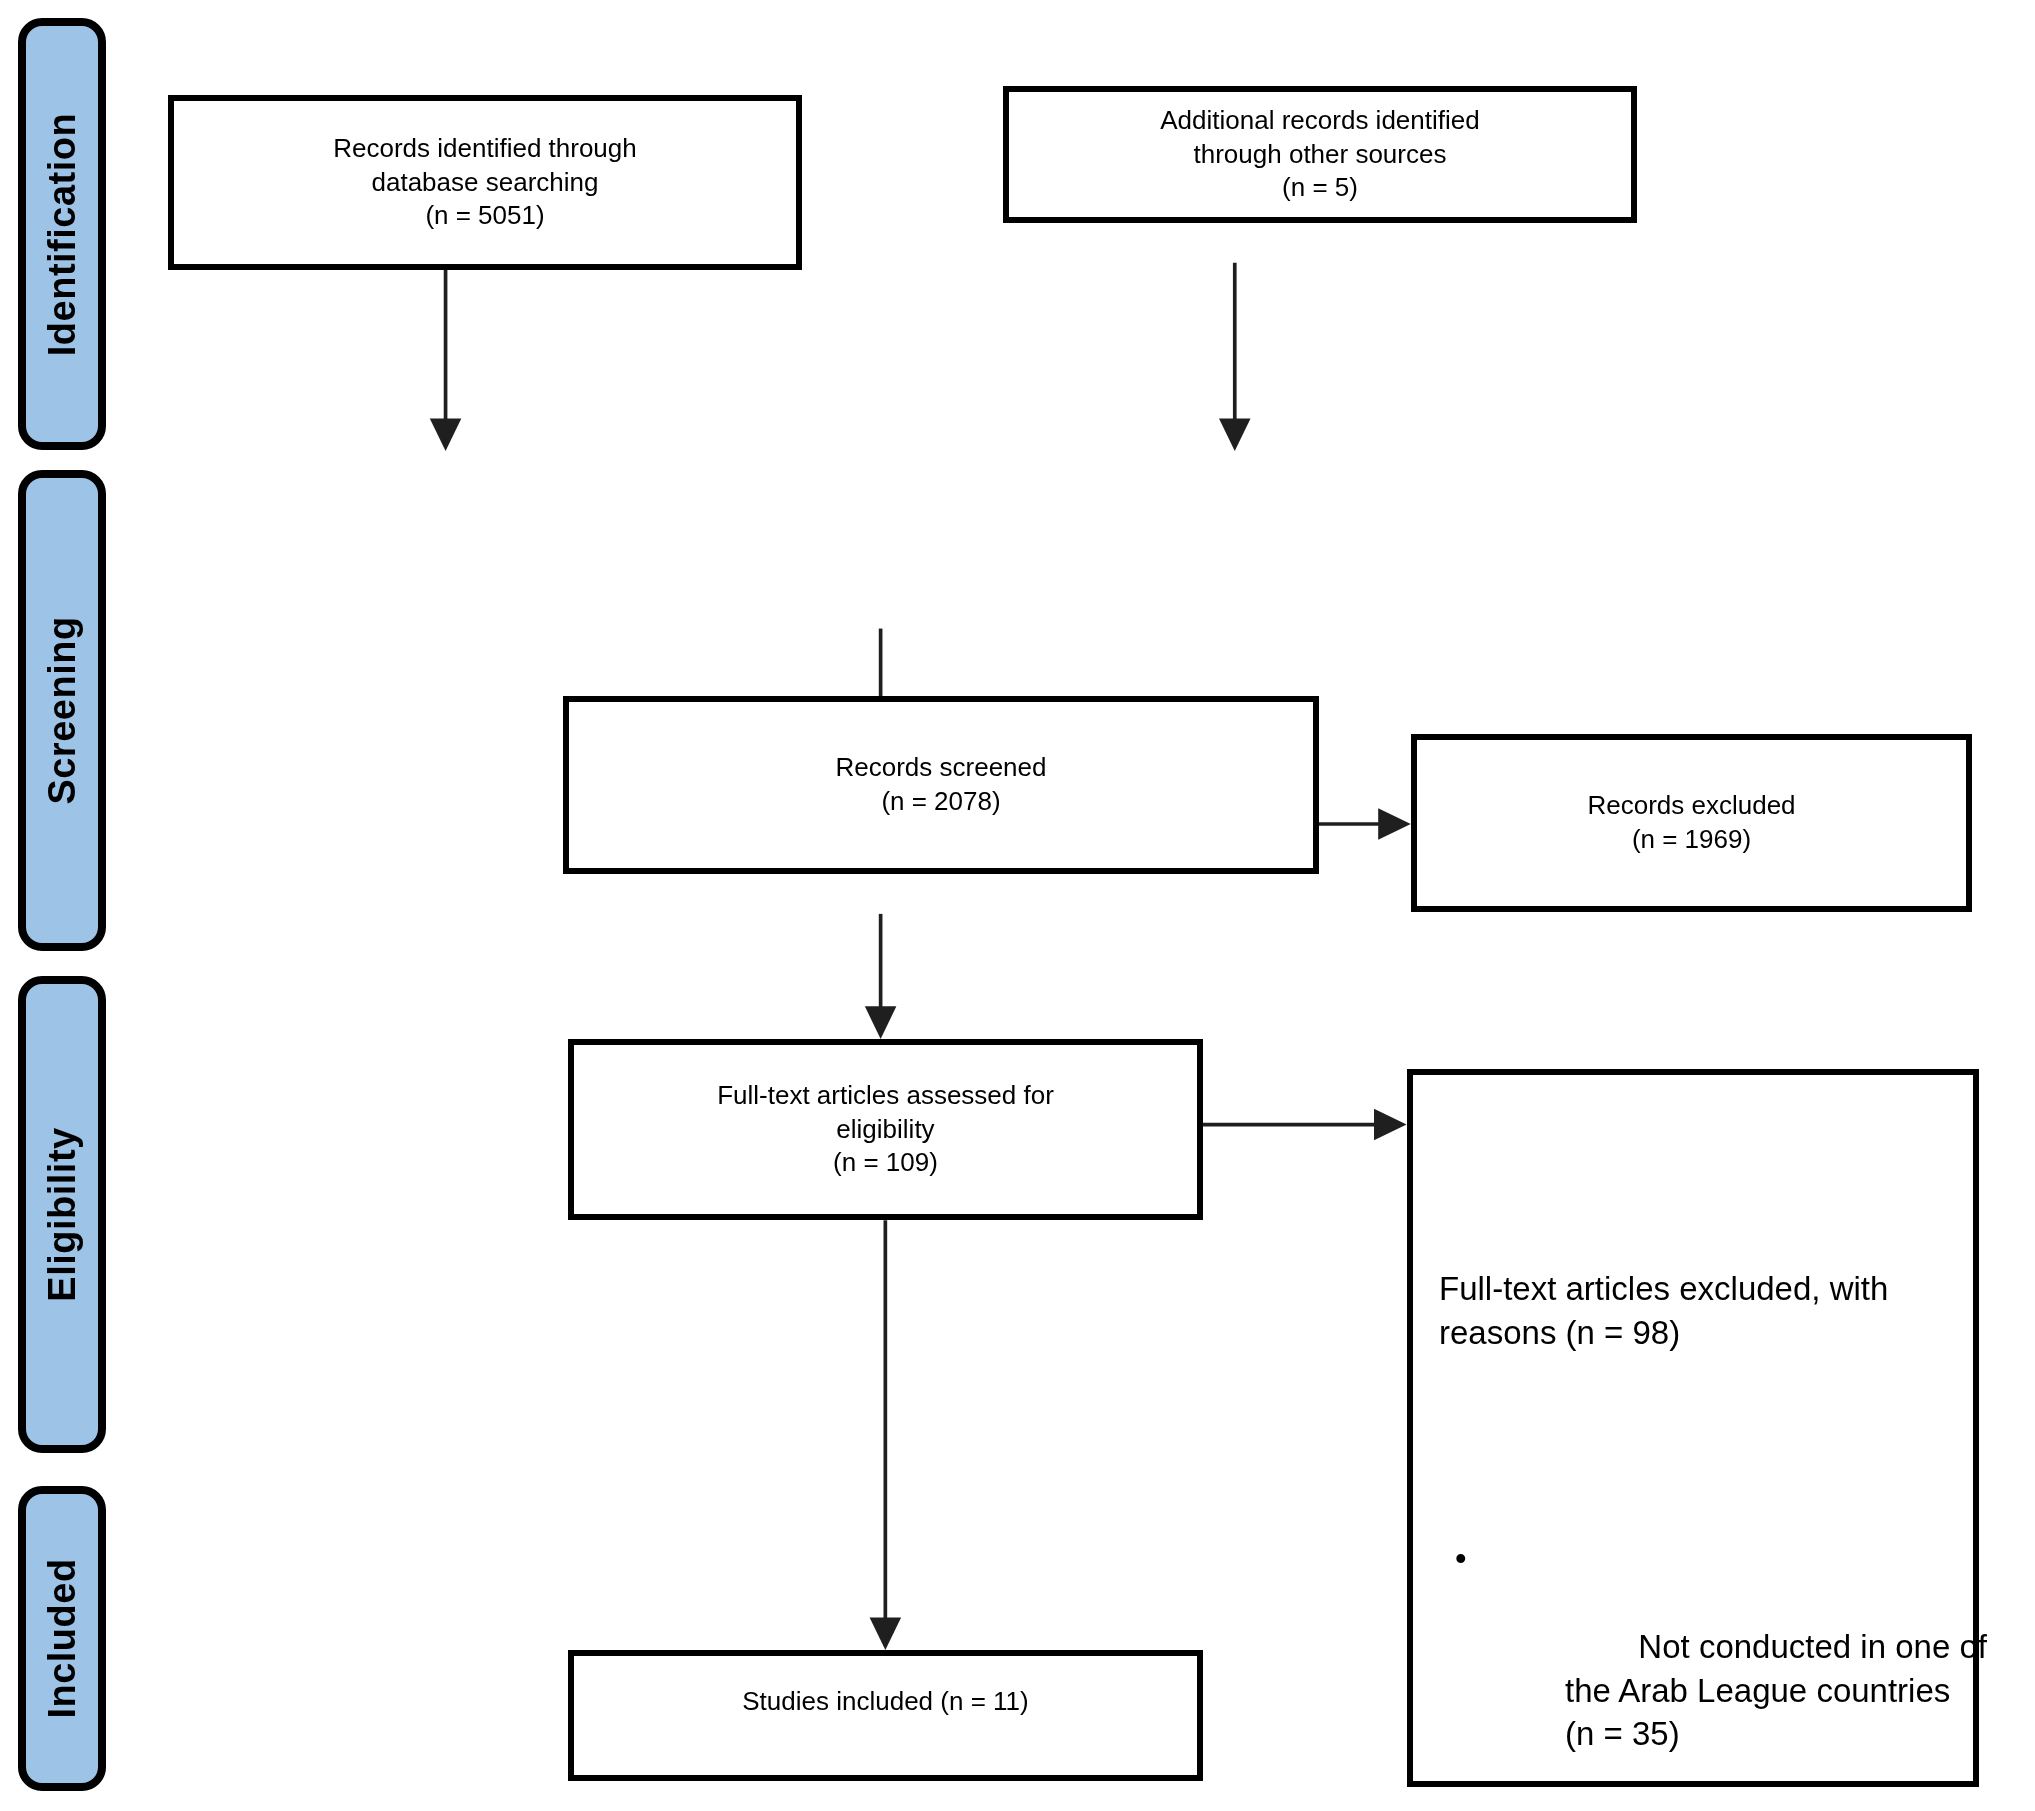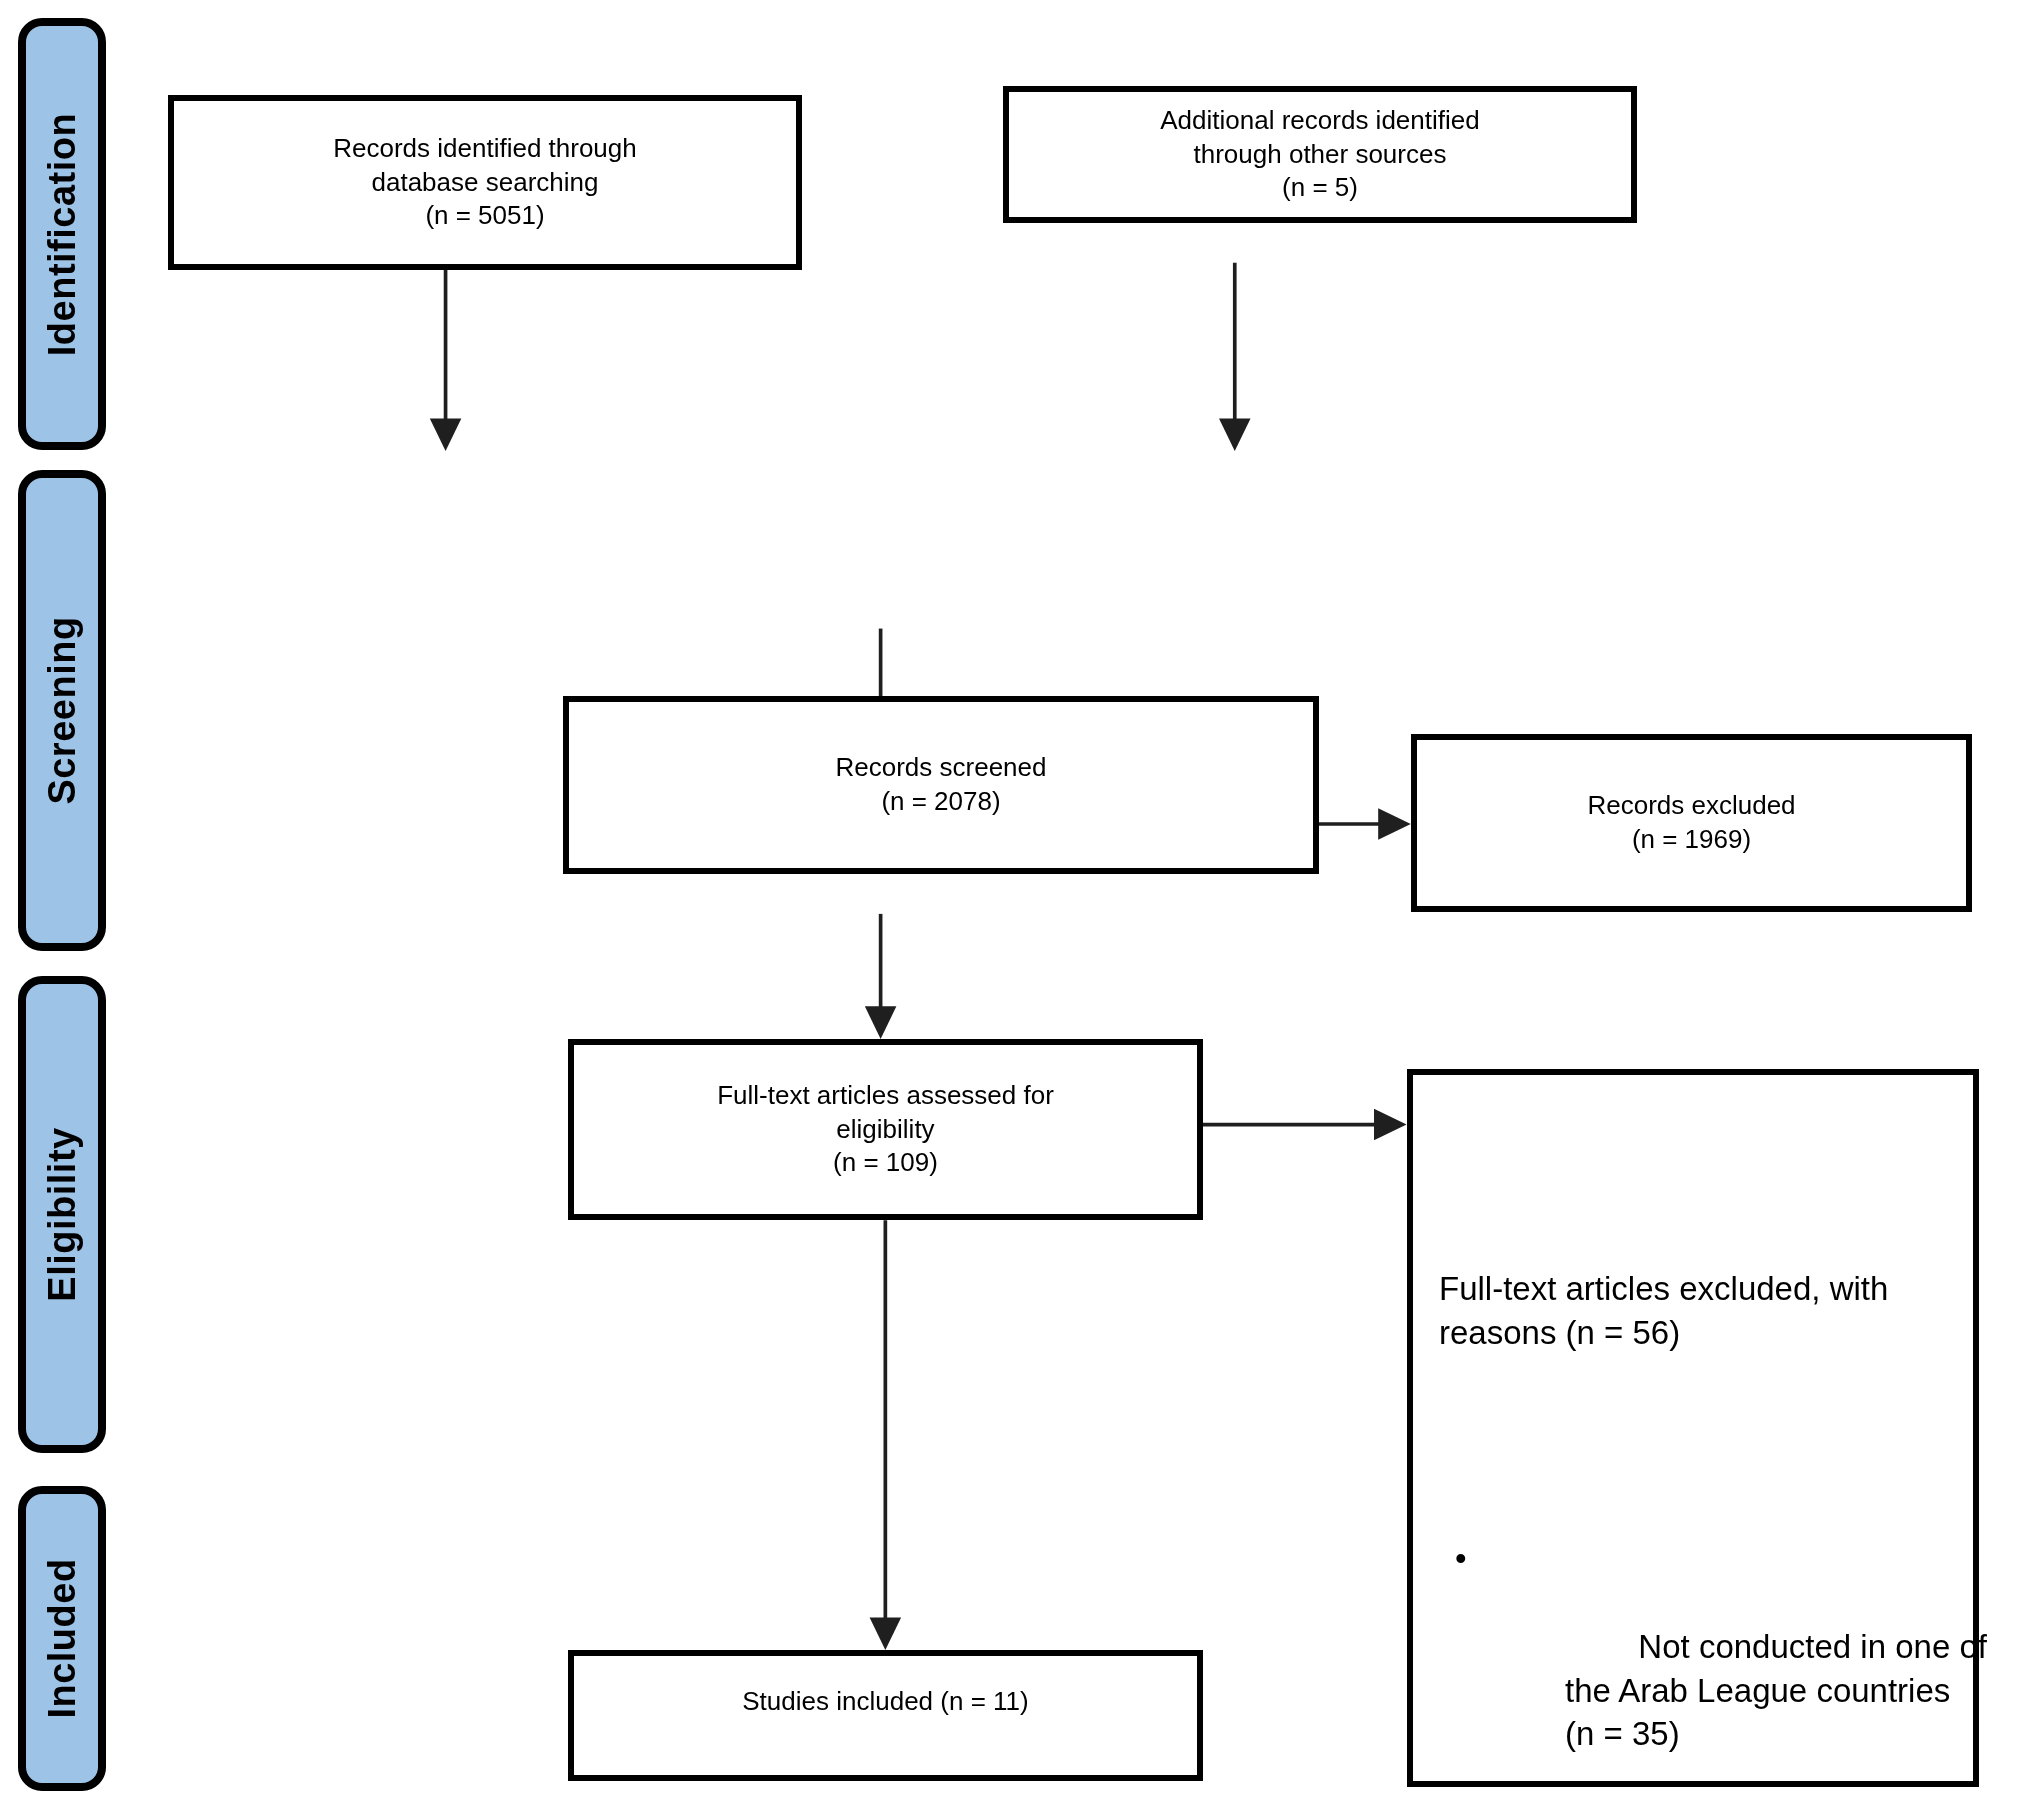--- a/index.html
+++ b/index.html
@@ -156,21 +156,21 @@
 
   <div class="flowbox box-excluded">Records excluded
 (n = 1969)</div>
 
   <div class="flowbox box-fulltext">Full-text articles assessed for
 eligibility
 (n = 109)</div>
 
   <div class="flowbox box-reasons">
     <p class="reasons-header">Full-text articles excluded, with
-reasons (n = 56)</p>
+reasons (n = 98)</p>
     <ul>
       <li>
         <span class="bullet-dot">•</span>
         <span>Not conducted in one of
 the Arab League countries
 (n = 35)</span>
       </li>
       
       
       

